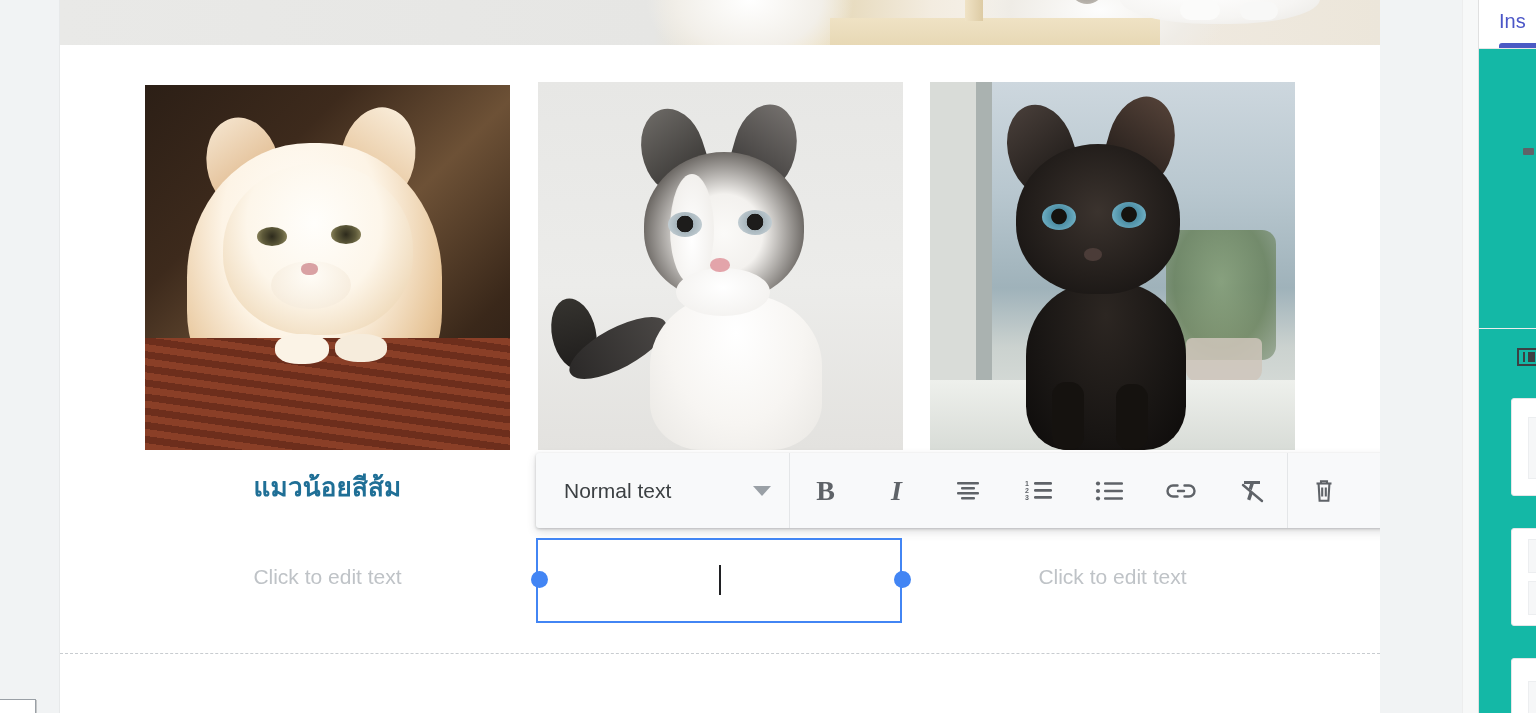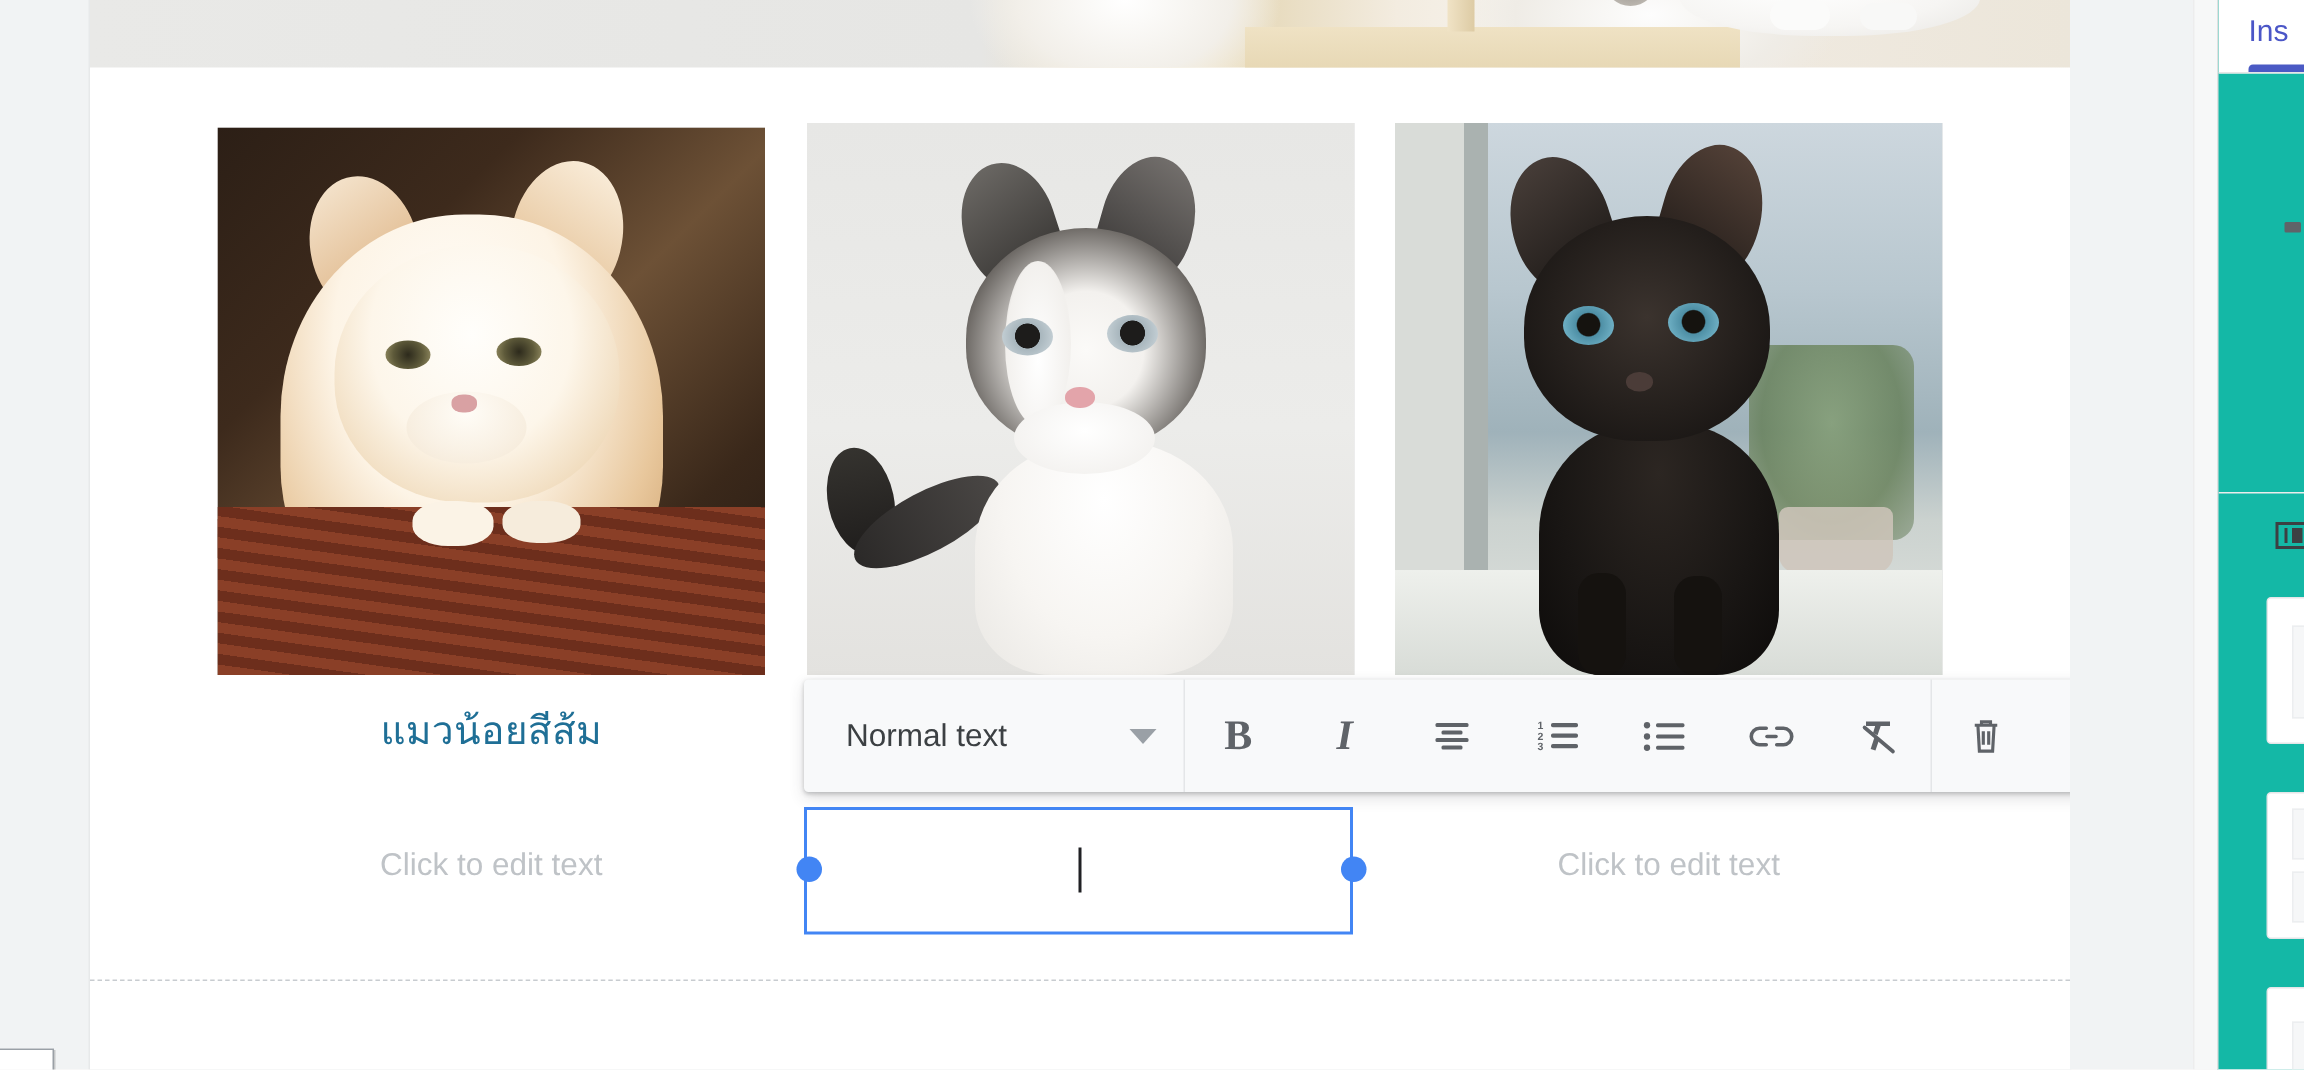--- a/index.html
+++ b/index.html
@@ -121,21 +121,21 @@
   .img3 .eyeR{position:absolute;left:182px;top:120px;width:34px;height:26px;border-radius:50%;
      background:radial-gradient(circle at 50% 48%,#15130f 0%,#15130f 34%,#4e8fa5 38%,#7fc0d4 100%);}
   .img3 .nose{position:absolute;left:154px;top:166px;width:18px;height:13px;border-radius:48%;background:#4b3c38;}
   .img3 .chest{position:absolute;left:96px;top:200px;width:160px;height:168px;border-radius:44% 44% 26% 26%;
      background:radial-gradient(ellipse at 50% 20%,#2c2622 0%,#191614 60%,#0d0b0a 100%);}
   .img3 .legL{position:absolute;left:122px;top:300px;width:32px;height:68px;border-radius:14px;background:#15120f;}
   .img3 .legR{position:absolute;left:186px;top:302px;width:32px;height:66px;border-radius:14px;background:#15120f;}
 
   
   .caption-thai{position:absolute;left:85px;top:470px;width:365px;text-align:center;
-     font-size:26px;font-weight:400;color:#1f6f96;letter-spacing:.2px;line-height:1.35;}
+     font-size:26px;font-weight:700;color:#1f6f96;letter-spacing:.2px;line-height:1.35;}
   .placeholder{position:absolute;top:565px;width:365px;text-align:center;
      font-size:21px;color:#bfc3c7;font-weight:400;}
   .ph1{left:85px;}
   .ph3{left:870px;}
 
   
   .dashed-div{position:absolute;left:0;top:653px;width:1320px;height:0;
      border-top:1px dashed #c8ccd0;}
 
   

